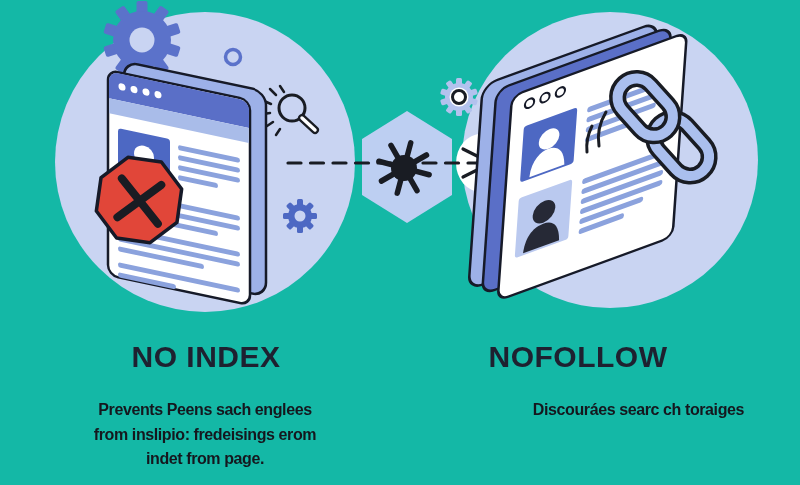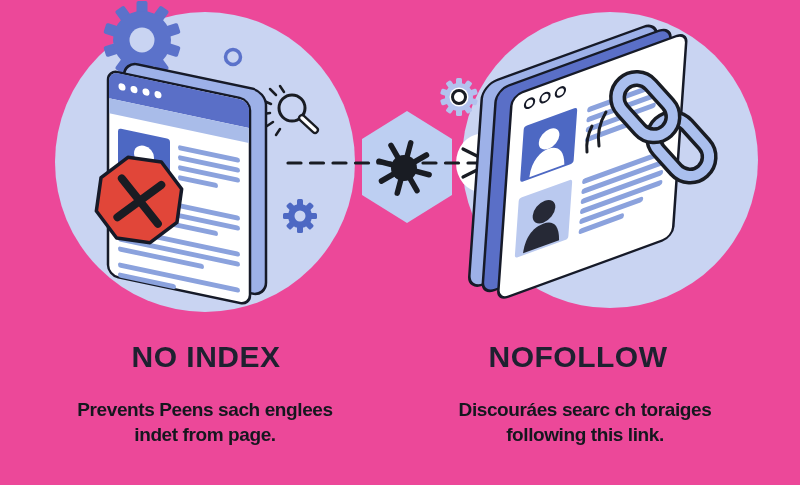--- a/index.html
+++ b/index.html
@@ -4,36 +4,36 @@
 <style>
   :root{
     --circle_bg:#c9d4f2; --hexagon_bg:#bdcff2; --browser_blue:#5a6fc7;
     --browser_side:#9db1e8; --browser_strip:#a9bce9; --card_blue:#4d68c3;
     --card_light:#bac9ef; --line_blue:#8ba2dd; --chain_blue:#aabfee;
     --stop_red:#e14639; --outline_dark:#161a28; --gear_blue:#5b72ca;
     --gear_light:#b3c2ee; --ink:#191c23; --heading_text:#1e2130; --body_text:#15171e;
   }
   html,body{margin:0;padding:0;}
   #stage{
-    position:relative; width:800px; height:485px; background:#ec4899;
+    position:relative; width:800px; height:485px; background:#14b8a6;
     overflow:hidden; font-family:"Liberation Sans", sans-serif;
   }
   #art{position:absolute; left:0; top:0;}
   .heading{
     position:absolute; top:340px; height:36px; text-align:center;
     font-weight:bold; font-size:30px; letter-spacing:.5px; color:var(--heading_text);
   }
   .bodytext{
-    position:absolute; top:398px; text-align:center; font-size:19px;
+    position:absolute; top:398px; text-align:center; font-size:16px;
     line-height:24.5px; font-weight:bold; letter-spacing:-0.4px; color:var(--body_text);
   }
   #left-heading{left:36px;width:340px;}
   #right-heading{left:408px;width:340px;text-align:center;}
   #left-body{left:33px;width:344px;}
-  #right-body{left:413px;width:344px;}
+  #right-body{left:400px;width:344px;text-align:right;}
 </style>
 </head>
 <body>
 
 <div id="stage">
 
   <svg id="art" width="800" height="340" viewBox="0 0 800 340">
 
     <circle cx="205" cy="162" r="150" style="fill:var(--circle_bg)"></circle>
     <circle cx="610" cy="160" r="148" style="fill:var(--circle_bg)"></circle>
@@ -211,20 +211,20 @@
       <rect x="-19" y="-60" width="38" height="64" rx="19" fill="none" style="stroke:var(--ink)" stroke-width="17"></rect>
       <rect x="-19" y="-60" width="38" height="64" rx="19" fill="none" style="stroke:var(--chain_blue)" stroke-width="10"></rect>
     </g>
   </svg>
 
   <div class="heading" id="left-heading">NO INDEX</div>
   <div class="heading" id="right-heading">NOFOLLOW</div>
 
   <div class="bodytext" id="left-body">
     <div>Prevents Peens sach englees</div>
+    <div>from inslipio: fredeisings erom</div>
     <div>indet from page.</div>
   </div>
   <div class="bodytext" id="right-body">
     <div>Discouráes searc ch toraiges</div>
-    <div>following this link.</div>
   </div>
 
 </div>
 
 </body></html>

